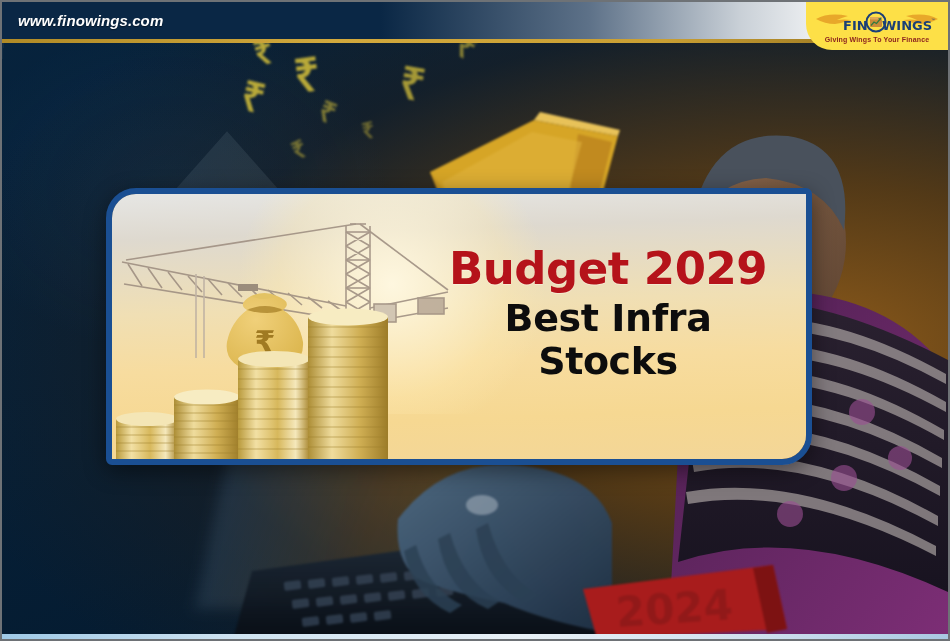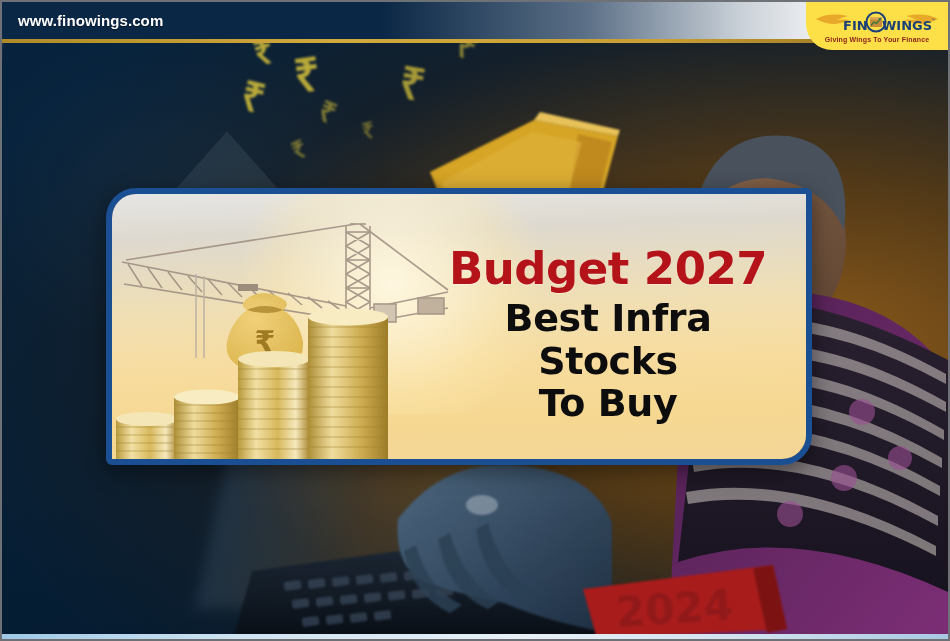--- a/index.html
+++ b/index.html
@@ -75,20 +75,21 @@
     background:linear-gradient(100deg, rgba(90,140,190,.18), rgba(220,150,60,.16) 60%, rgba(220,200,90,.12));
     transform:skewX(-12deg);filter:blur(7px);
   }
 
   
   .header{
     position:absolute;left:0;top:0;width:100%;height:37px;
     background:linear-gradient(90deg,#0a2745 0%,#0a2745 40%,#5d7188 62%,#c9d0d7 78%,#ffffff 90%,#ffffff 100%);
     display:flex;align-items:center;
     z-index:6;
+    font-style:italic;
   }
   .site-url{
     color:#ffffff;font-size:15px;font-weight:700;letter-spacing:.1px;
     margin-left:16px;text-shadow:0 1px 1px rgba(0,0,0,.45);
   }
   .gold-rule{
     position:absolute;left:0;top:37px;width:100%;height:4px;
     background:linear-gradient(90deg,#b08a26 0%,#d2a93d 35%,#c99f33 70%,#8a6a1c 100%);
     z-index:6;
   }
@@ -465,20 +466,19 @@
               <line x1="196" y1="138" x2="276" y2="138"></line>
             <line x1="196" y1="148" x2="276" y2="148"></line>
               <line x1="196" y1="158" x2="276" y2="158"></line>
             <line x1="196" y1="168" x2="276" y2="168"></line>
           </g>
         </g>
       </svg>
     </div>
 
     <div class="card-text">
-      <div class="t-budget">Budget 2027</div>
+      <div class="t-budget">Budget 2029</div>
       <div class="t-main">Best Infra Stocks</div>
-      <div class="t-main">To Buy</div>
     </div>
   </div>
 
   <div class="bottom-rule"></div>
 </div>
 
 </body></html>

